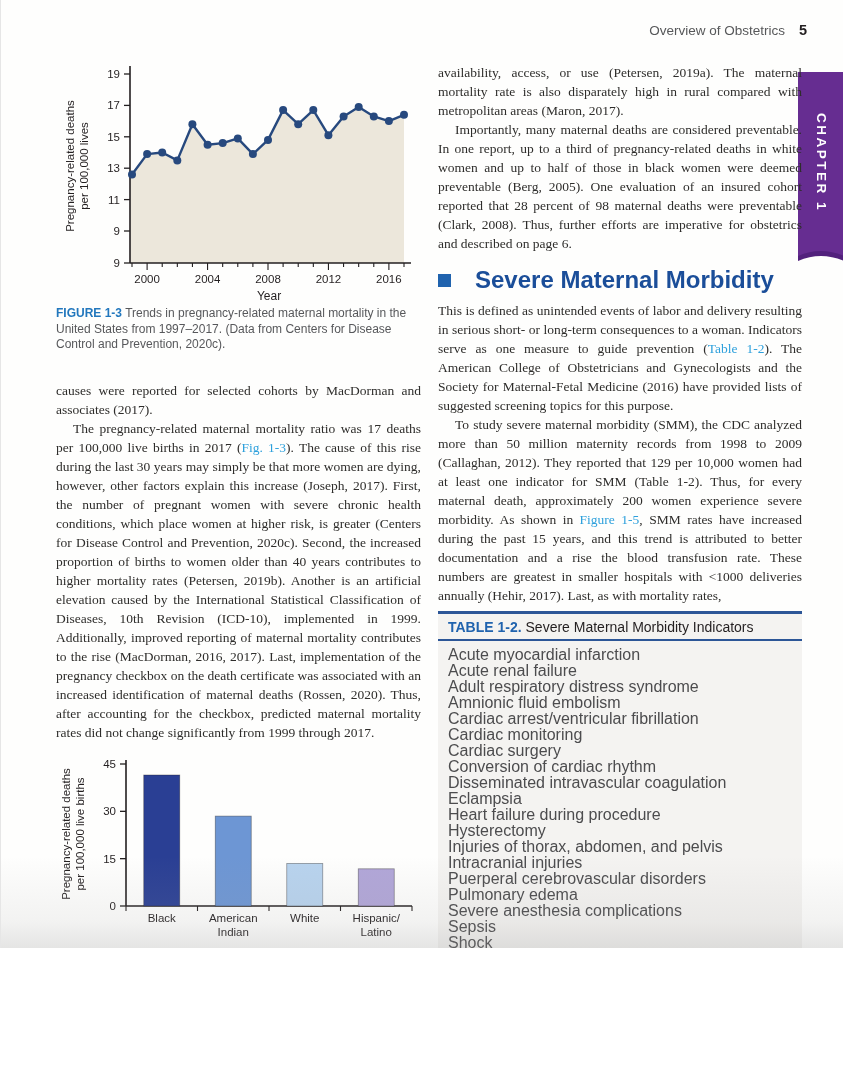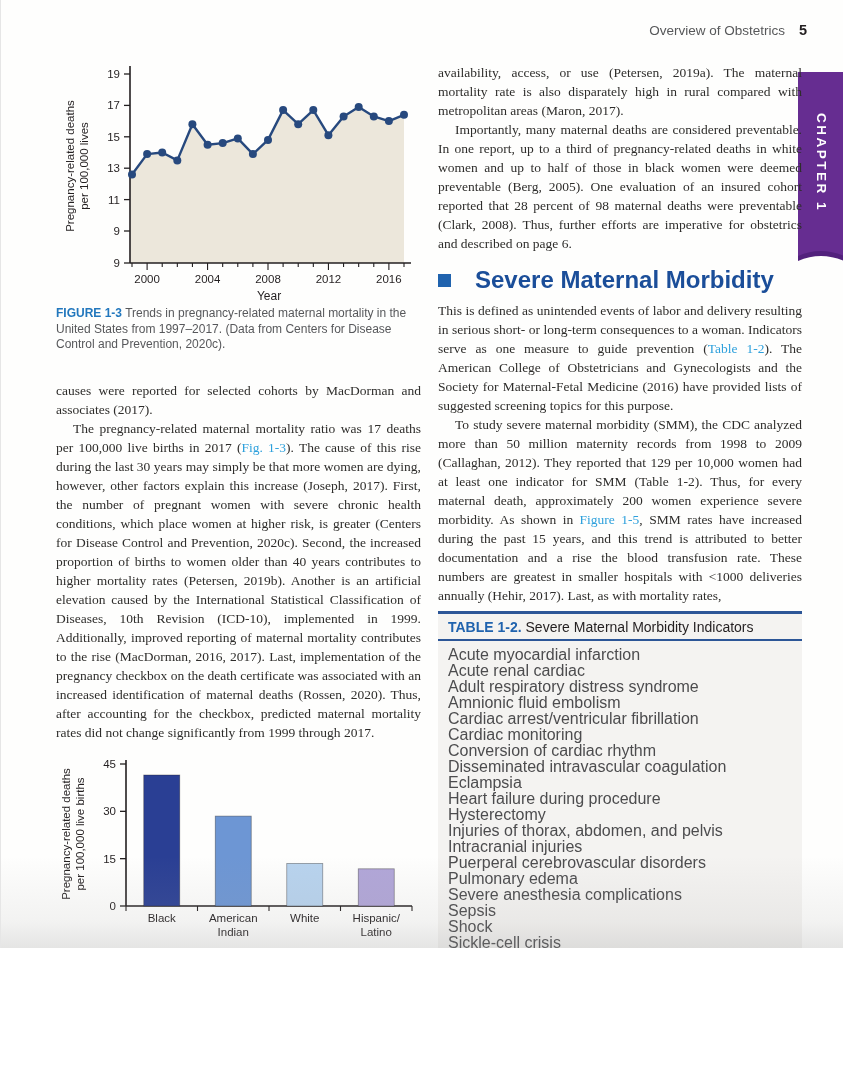--- a/index.html
+++ b/index.html
@@ -194,25 +194,26 @@
       <span>Severe Maternal Morbidity</span>
     </h2>
 
     <p class="body"><span>This is defined as unintended events of labor and delivery resulting in serious short- or long-term consequences to a woman. Indicators serve as one measure to guide prevention (</span><span class="xref">Table 1-2</span><span>). The American College of Obstetricians and Gynecologists and the Society for Maternal-Fetal Medicine (2016) have provided lists of suggested screening topics for this purpose.</span></p>
     <p class="body indent"><span>To study severe maternal morbidity (SMM), the CDC analyzed more than 50 million maternity records from 1998 to 2009 (Callaghan, 2012). They reported that 129 per 10,000 women had at least one indicator for SMM (Table 1-2). Thus, for every maternal death, approximately 200 women experience severe morbidity. As shown in </span><span class="xref">Figure 1-5</span><span>, SMM rates have increased during the past 15 years, and this trend is attributed to better documentation and a rise the blood transfusion rate. These numbers are greatest in smaller hospitals with &lt;1000 deliveries annually (Hehir, 2017). Last, as with mortality rates,</span></p>
 
     <div class="smm-table">
       <div class="t-head"><span class="t-label">TABLE 1-2.</span><span> Severe Maternal Morbidity Indicators</span></div>
       <ul class="t-rows">
           <li>Acute myocardial infarction</li>
-          <li>Acute renal cardiac</li>
+          <li>Acute renal failure</li>
           <li>Adult respiratory distress syndrome</li>
           <li>Amnionic fluid embolism</li>
           <li>Cardiac arrest/ventricular fibrillation</li>
           <li>Cardiac monitoring</li>
+          <li>Cardiac surgery</li>
           <li>Conversion of cardiac rhythm</li>
           <li>Disseminated intravascular coagulation</li>
           <li>Eclampsia</li>
           <li>Heart failure during procedure</li>
           <li>Hysterectomy</li>
           <li>Injuries of thorax, abdomen, and pelvis</li>
           <li>Intracranial injuries</li>
           <li>Puerperal cerebrovascular disorders</li>
           <li>Pulmonary edema</li>
           <li>Severe anesthesia complications</li>

